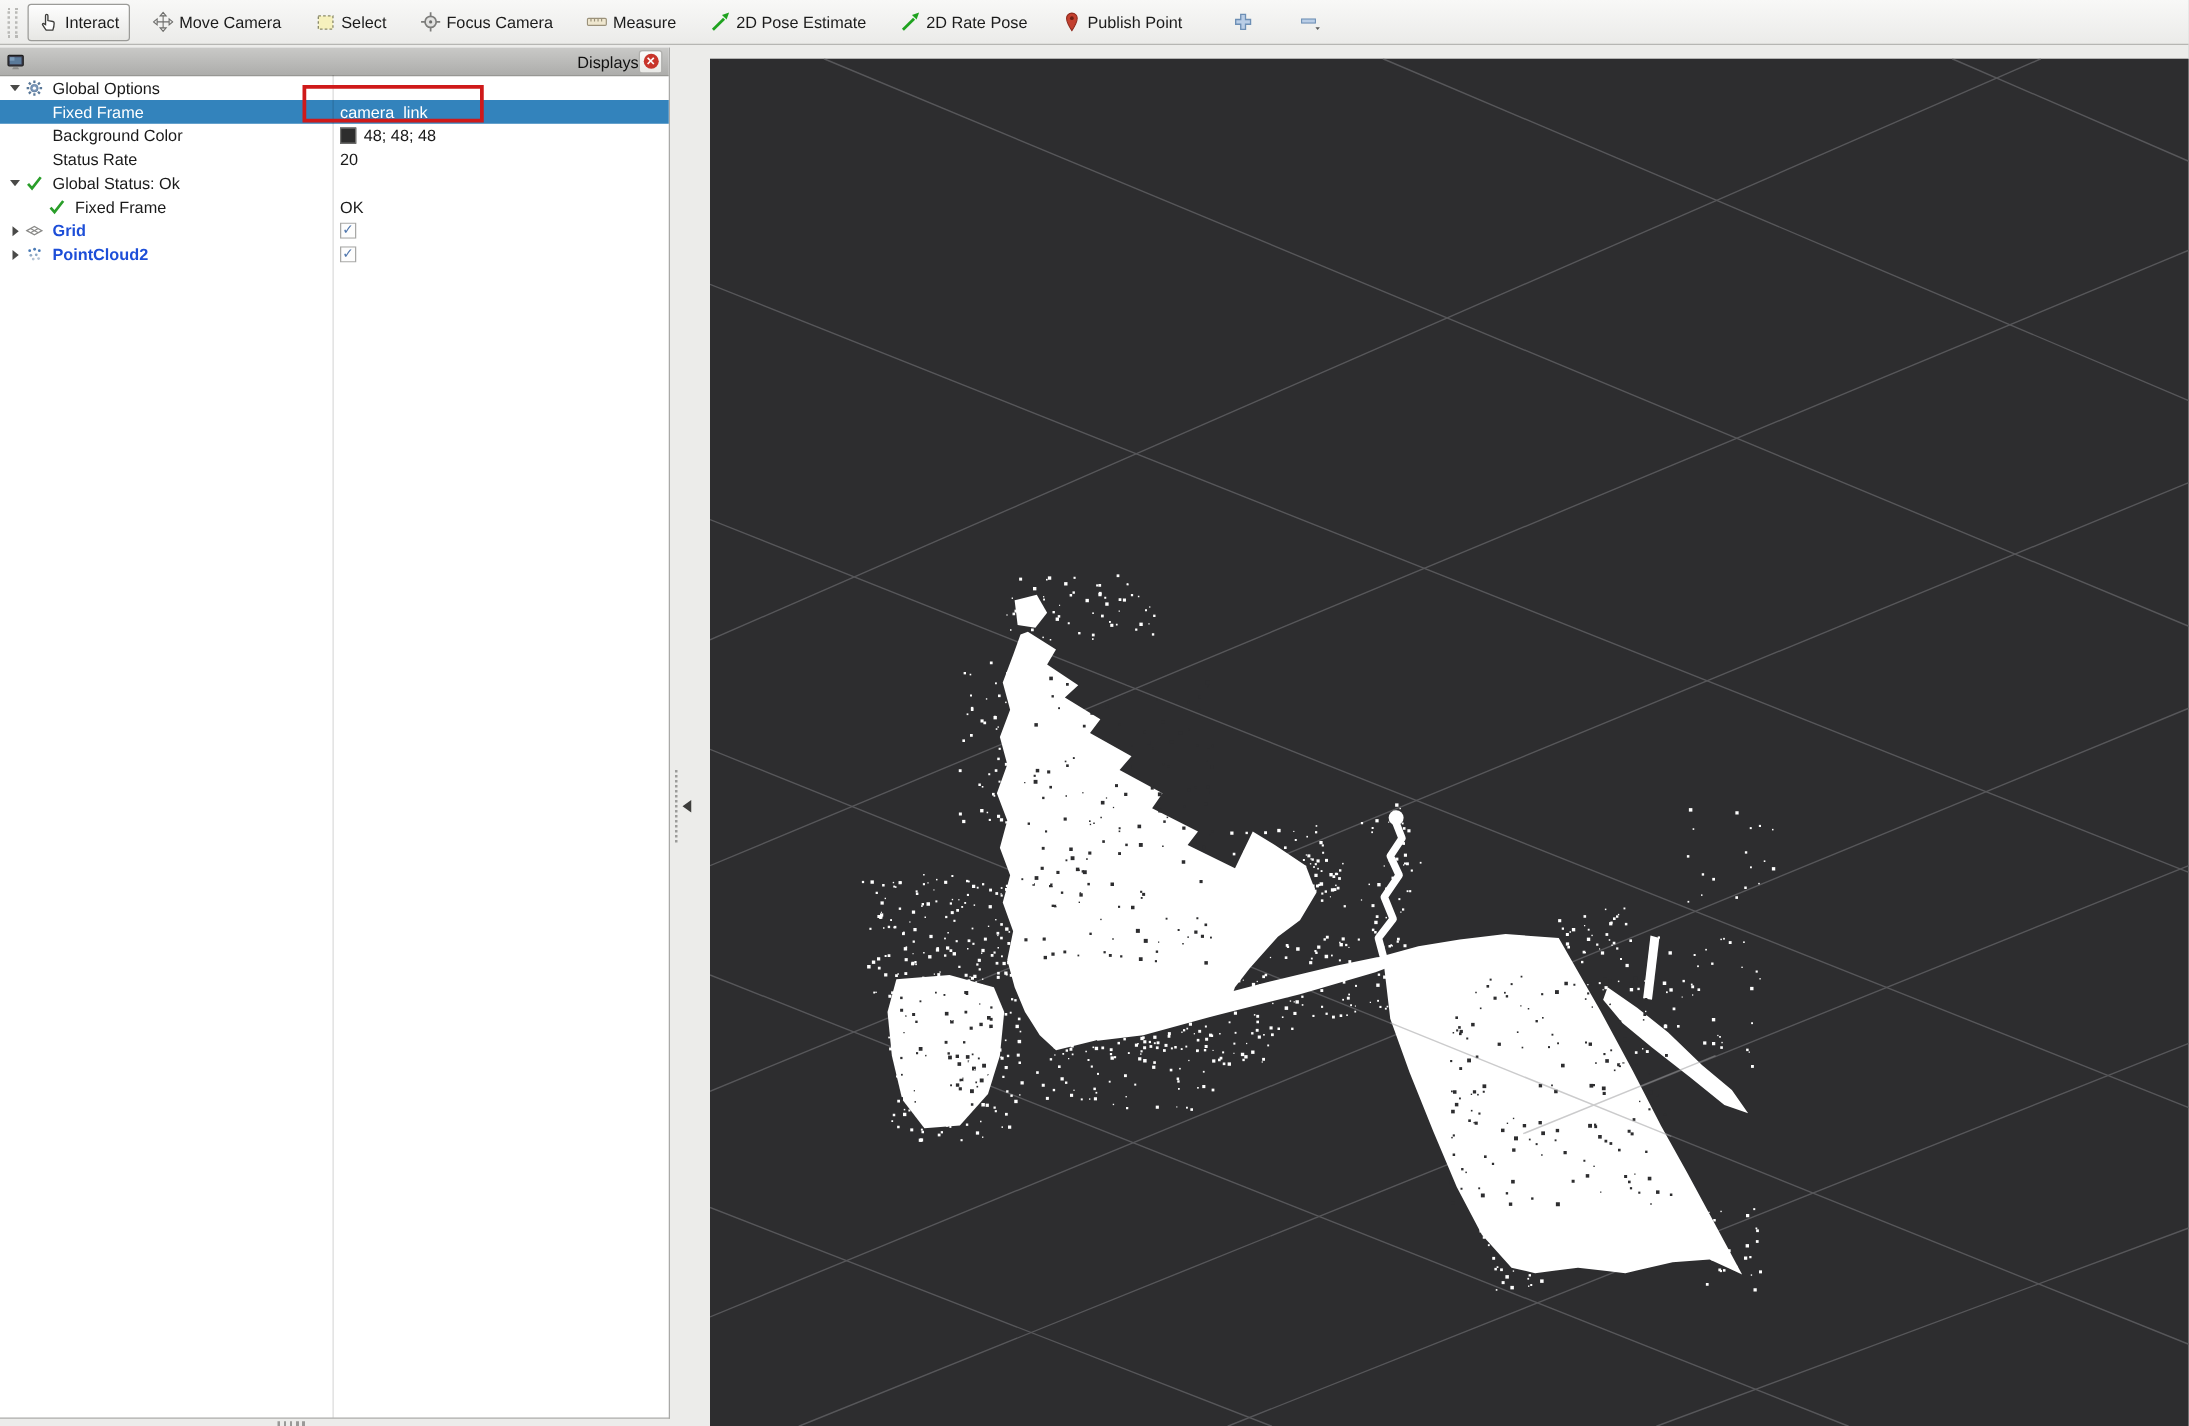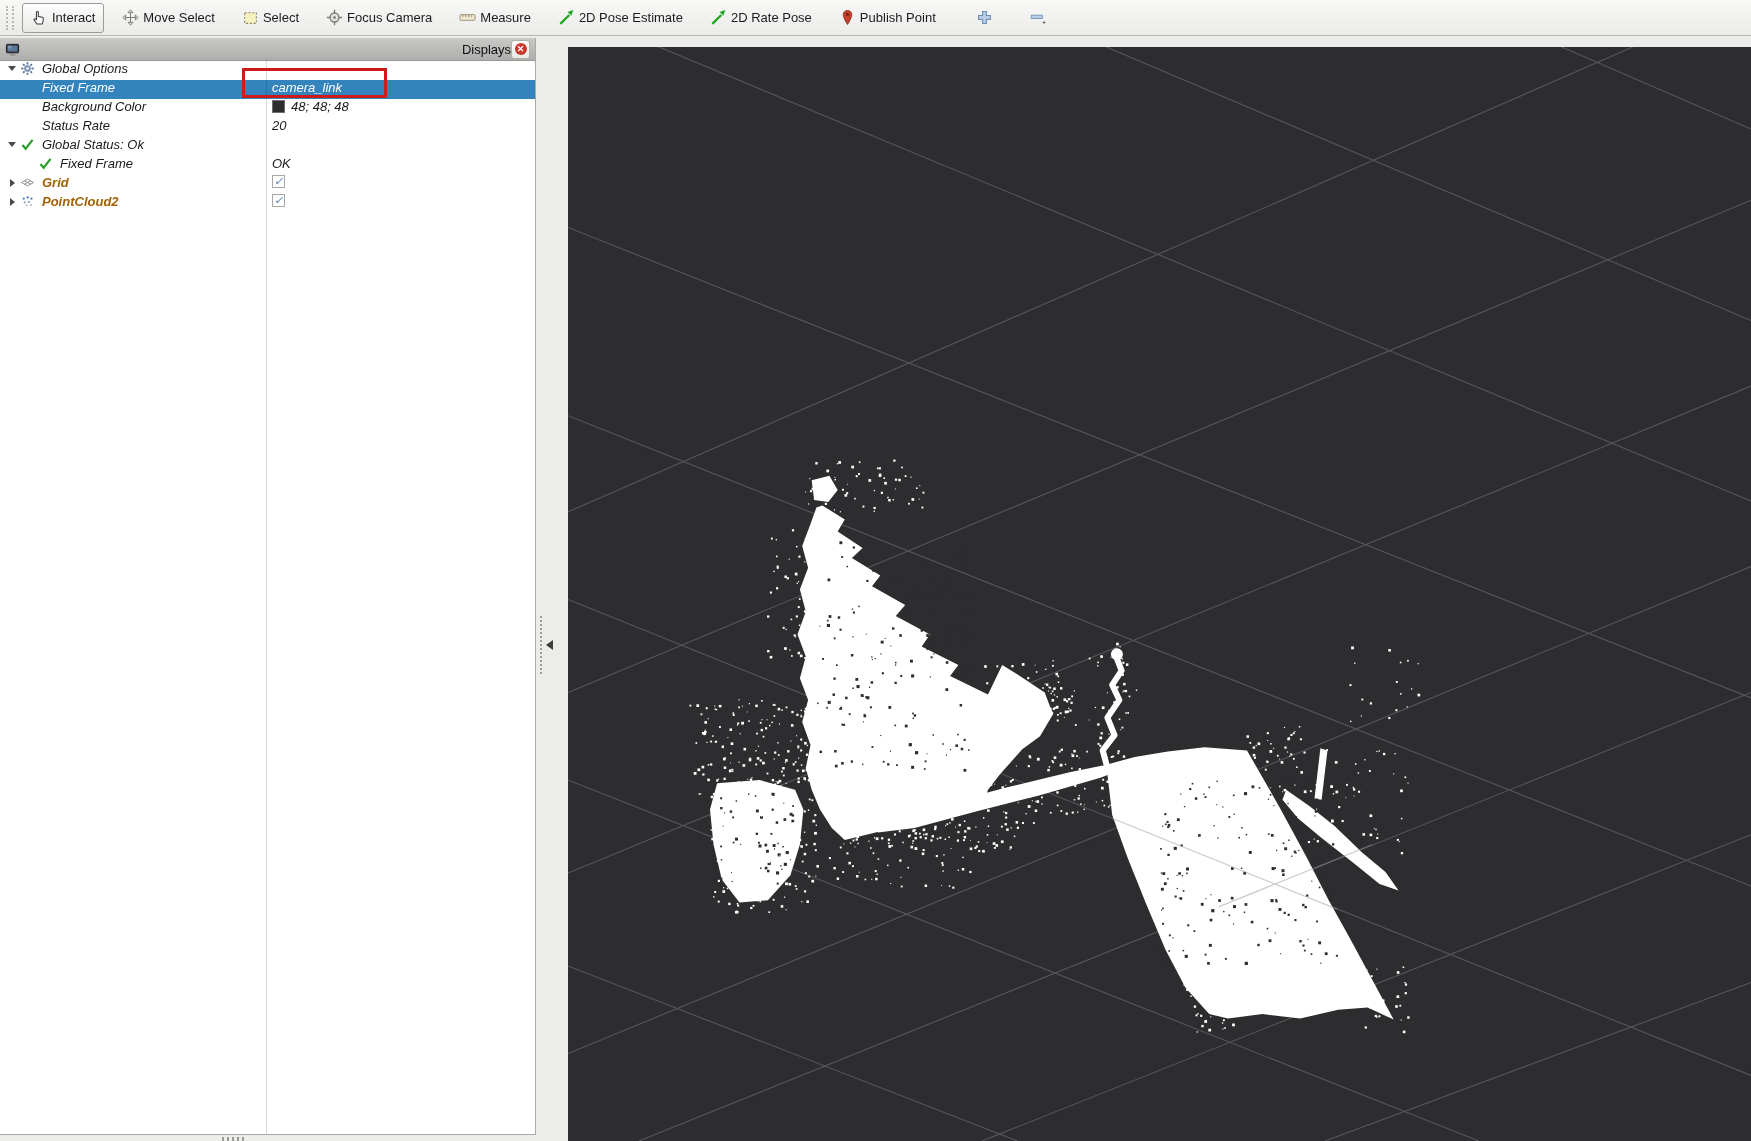--- a/index.html
+++ b/index.html
@@ -25,31 +25,31 @@
   .panel-header{height:22px;background:linear-gradient(#c9c9c7,#adadab);border-bottom:1px solid #979794;
                 display:flex;align-items:center;padding:0 5px;font-size:13px;color:#111;}
   .panel-header .hdr-icon{display:inline-flex;width:15px;height:15px;margin-right:6px;}
   .panel-header .hdr-icon svg{width:15px;height:15px;}
   .panel-title{flex:1;text-align:right;}
   .close-btn{width:17px;height:17px;border:1px solid #b0b0ad;border-radius:3px;
              background:linear-gradient(#fbfbfa,#e9e9e6);display:flex;align-items:center;justify-content:center;cursor:default;}
   .close-circle{width:12px;height:12px;border-radius:50%;background:#c8352b;color:#fff;font-size:9px;font-weight:bold;
                 display:flex;align-items:center;justify-content:center;line-height:12px;}
   .tree{position:relative;}
-  .tree-row{height:19px;display:flex;align-items:flex-start;font-size:13px;color:#1a1a1a;font-style:italic;}
+  .tree-row{height:19px;display:flex;align-items:center;font-size:13px;color:#1a1a1a;}
   .tree-row.selected{background:#3383bc;color:#ffffff;}
   .cell-name{width:266px;display:flex;align-items:center;padding-left:4px;box-sizing:border-box;overflow:hidden;}
   .cell-value{flex:1;display:flex;align-items:center;padding-left:6px;box-sizing:border-box;overflow:hidden;}
   .exp-slot{width:16px;display:flex;align-items:center;justify-content:center;flex:none;}
   .exp-down{width:0;height:0;border-left:4px solid transparent;border-right:4px solid transparent;border-top:5px solid #4a4a48;}
   .exp-right{width:0;height:0;border-top:4px solid transparent;border-bottom:4px solid transparent;border-left:5px solid #4a4a48;}
   .icon-slot{width:22px;display:flex;align-items:center;justify-content:flex-start;flex:none;}
   .icon-slot svg{width:15px;height:15px;}
   .row-label{white-space:nowrap;}
-  .row-label.display-name{color:#a16207;font-weight:bold;}
+  .row-label.display-name{color:#1d4ed8;font-weight:bold;}
   .tree-row.selected .row-label{color:#fff;}
   .swatch{width:13px;height:13px;border:1px solid #6e6e6c;box-sizing:border-box;margin-right:6px;flex:none;}
   .checkbox{width:13px;height:13px;border:1px solid #a8a8a6;background:#fdfdfd;box-sizing:border-box;
             display:flex;align-items:center;justify-content:center;font-size:11px;line-height:11px;color:#4f76ad;flex:none;}
   .col-divider{position:absolute;left:266px;top:22px;bottom:0;width:1px;background:rgba(0,0,0,0.14);z-index:5;}
 
   
   .annotation{position:absolute;left:242px;top:68px;width:139px;height:24px;border:3px solid #cf1a1a;z-index:40;pointer-events:none;}
 
   
@@ -84,21 +84,21 @@
             <svg viewBox="0 0 16 16">
               <g stroke="#6e6e6c" stroke-width="0.8" fill="#e6e6e4">
                 <path d="M8 0.8l2.3 2.7H5.7z"></path>
                 <path d="M8 15.2l2.3-2.7H5.7z"></path>
                 <path d="M0.8 8l2.7-2.3v4.6z"></path>
                 <path d="M15.2 8l-2.7-2.3v4.6z"></path>
                 <path d="M8 3.4v9.2M3.4 8h9.2" fill="none"></path>
               </g>
             </svg>
           </span>
-          <span>Move Select</span>
+          <span>Move Camera</span>
         </div>
         <div class="tool-item">
           <span class="tool-icon">
             <svg viewBox="0 0 16 16">
               <rect x="2.5" y="3.5" width="11" height="10" fill="#f6f1bd" stroke="#8a8a6a" stroke-dasharray="2 1.6"></rect>
             </svg>
           </span>
           <span>Select</span>
         </div>
         <div class="tool-item">

